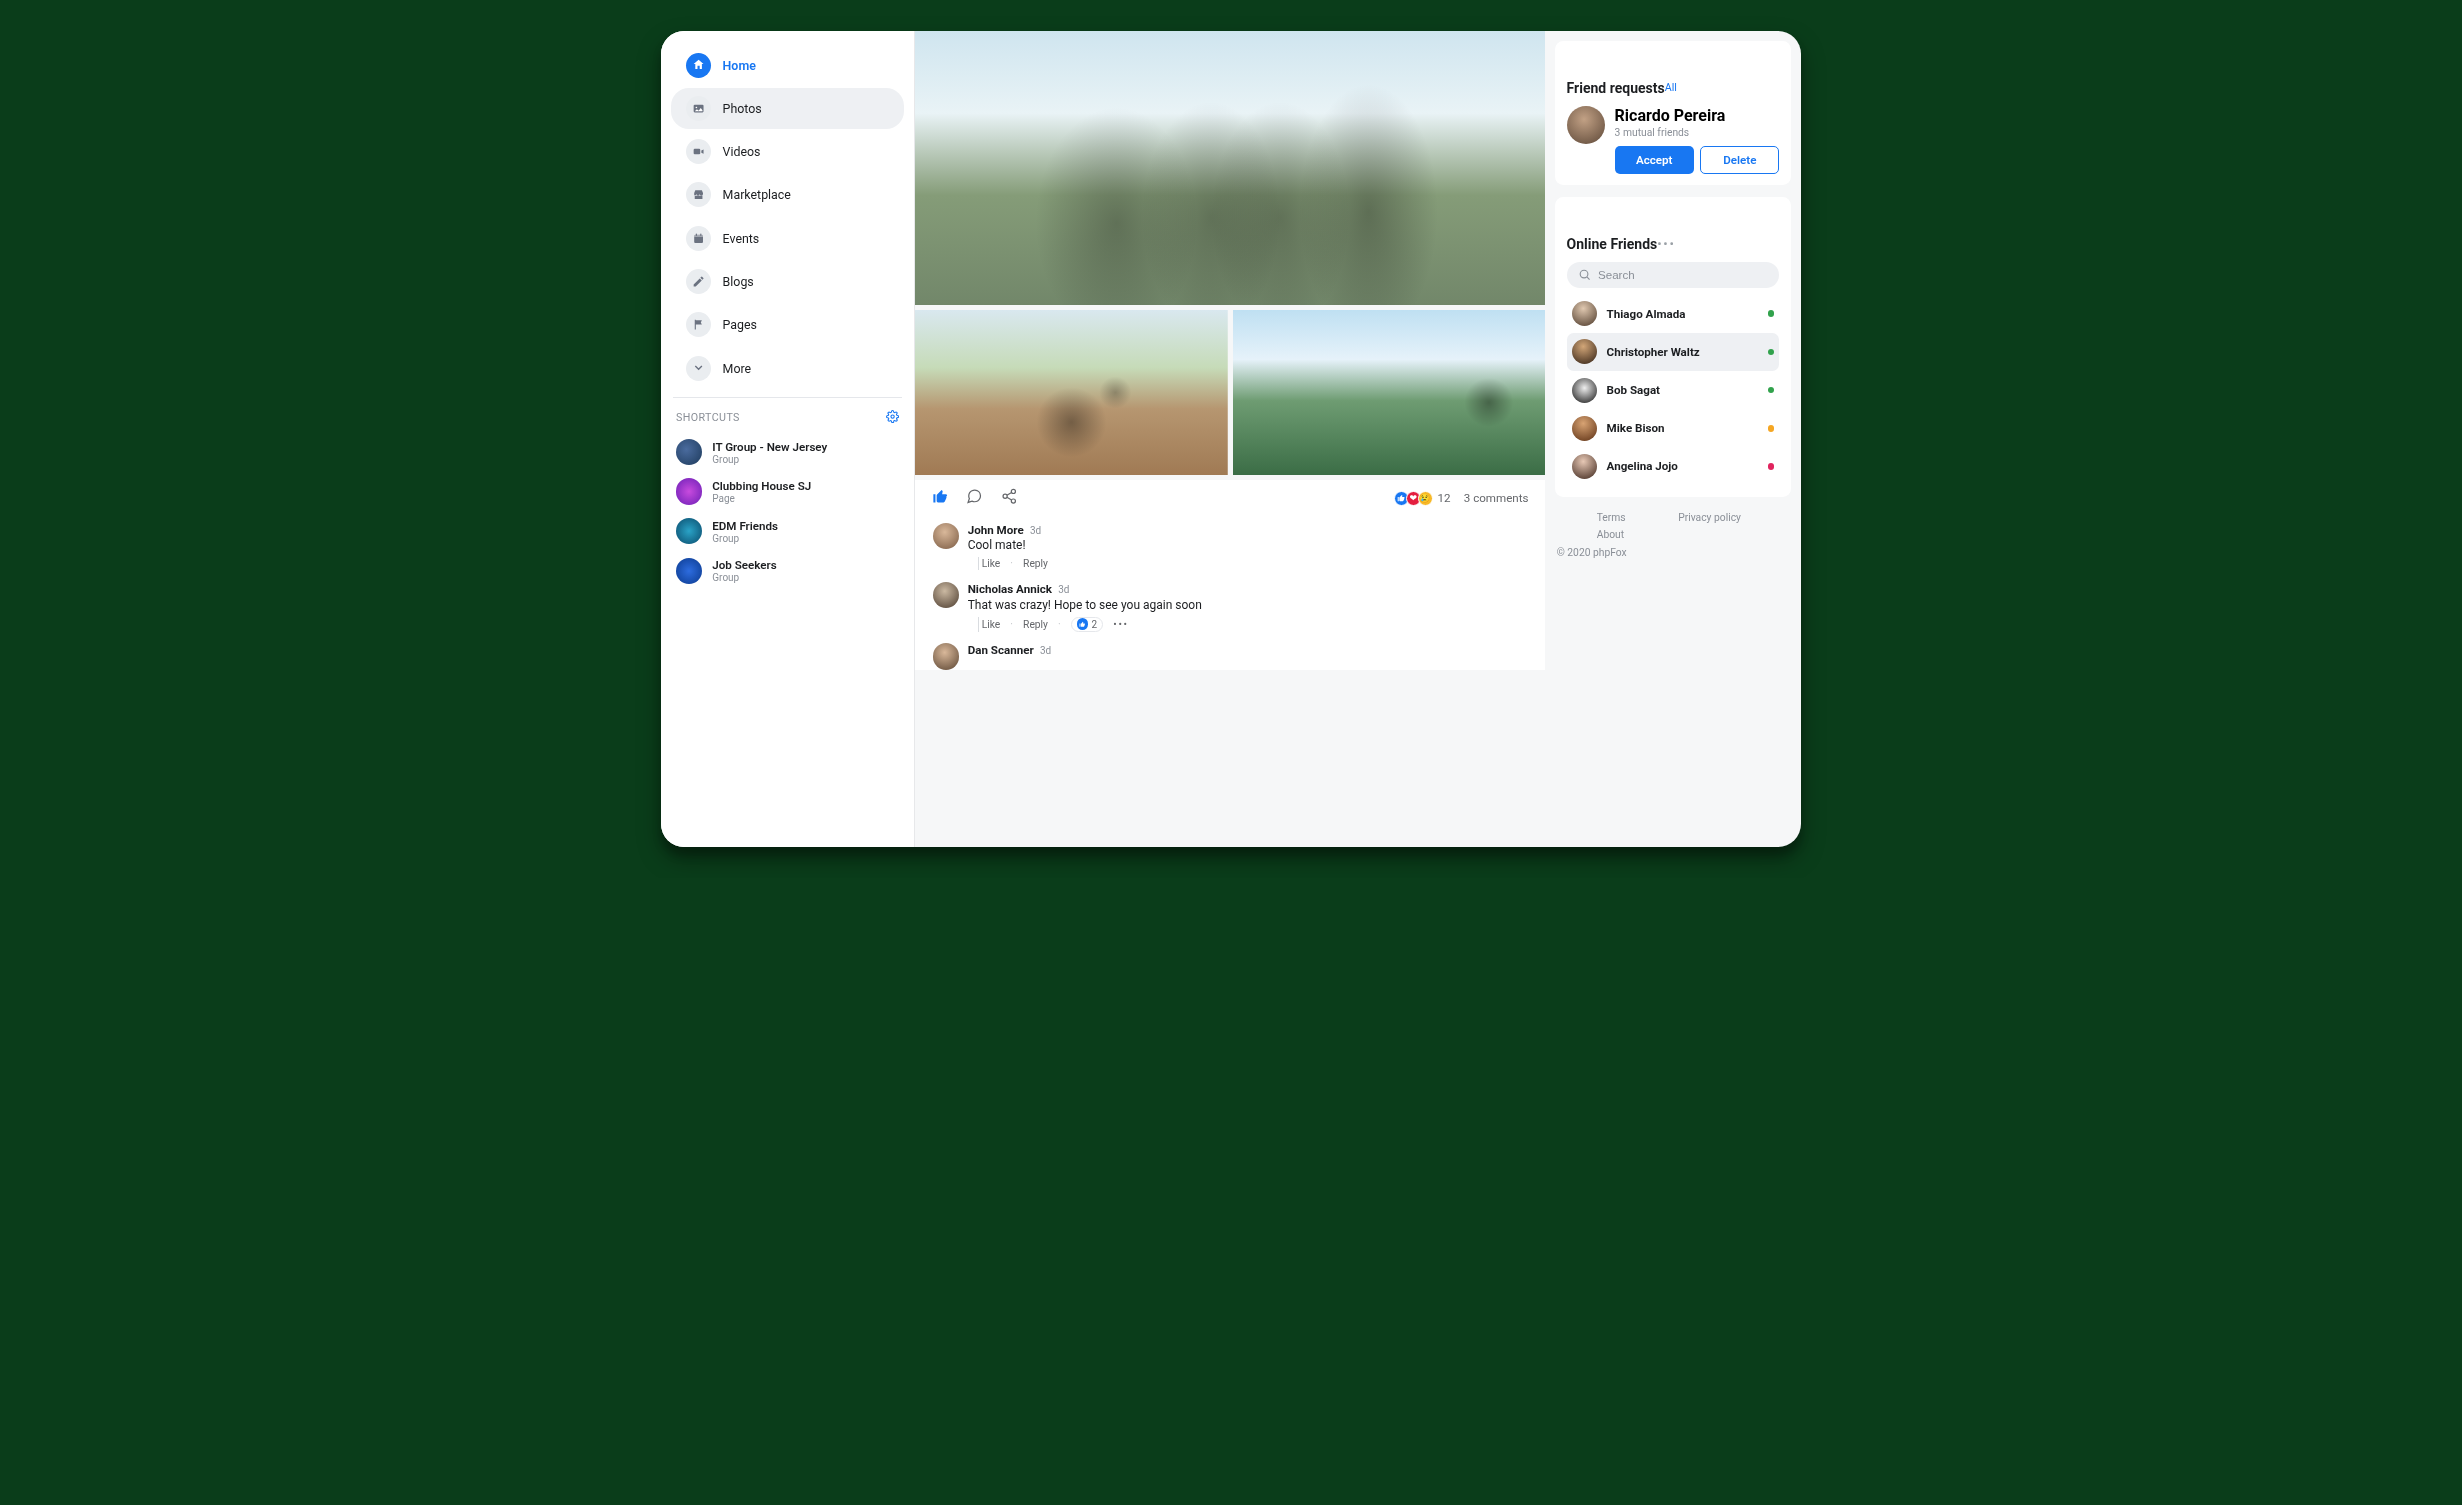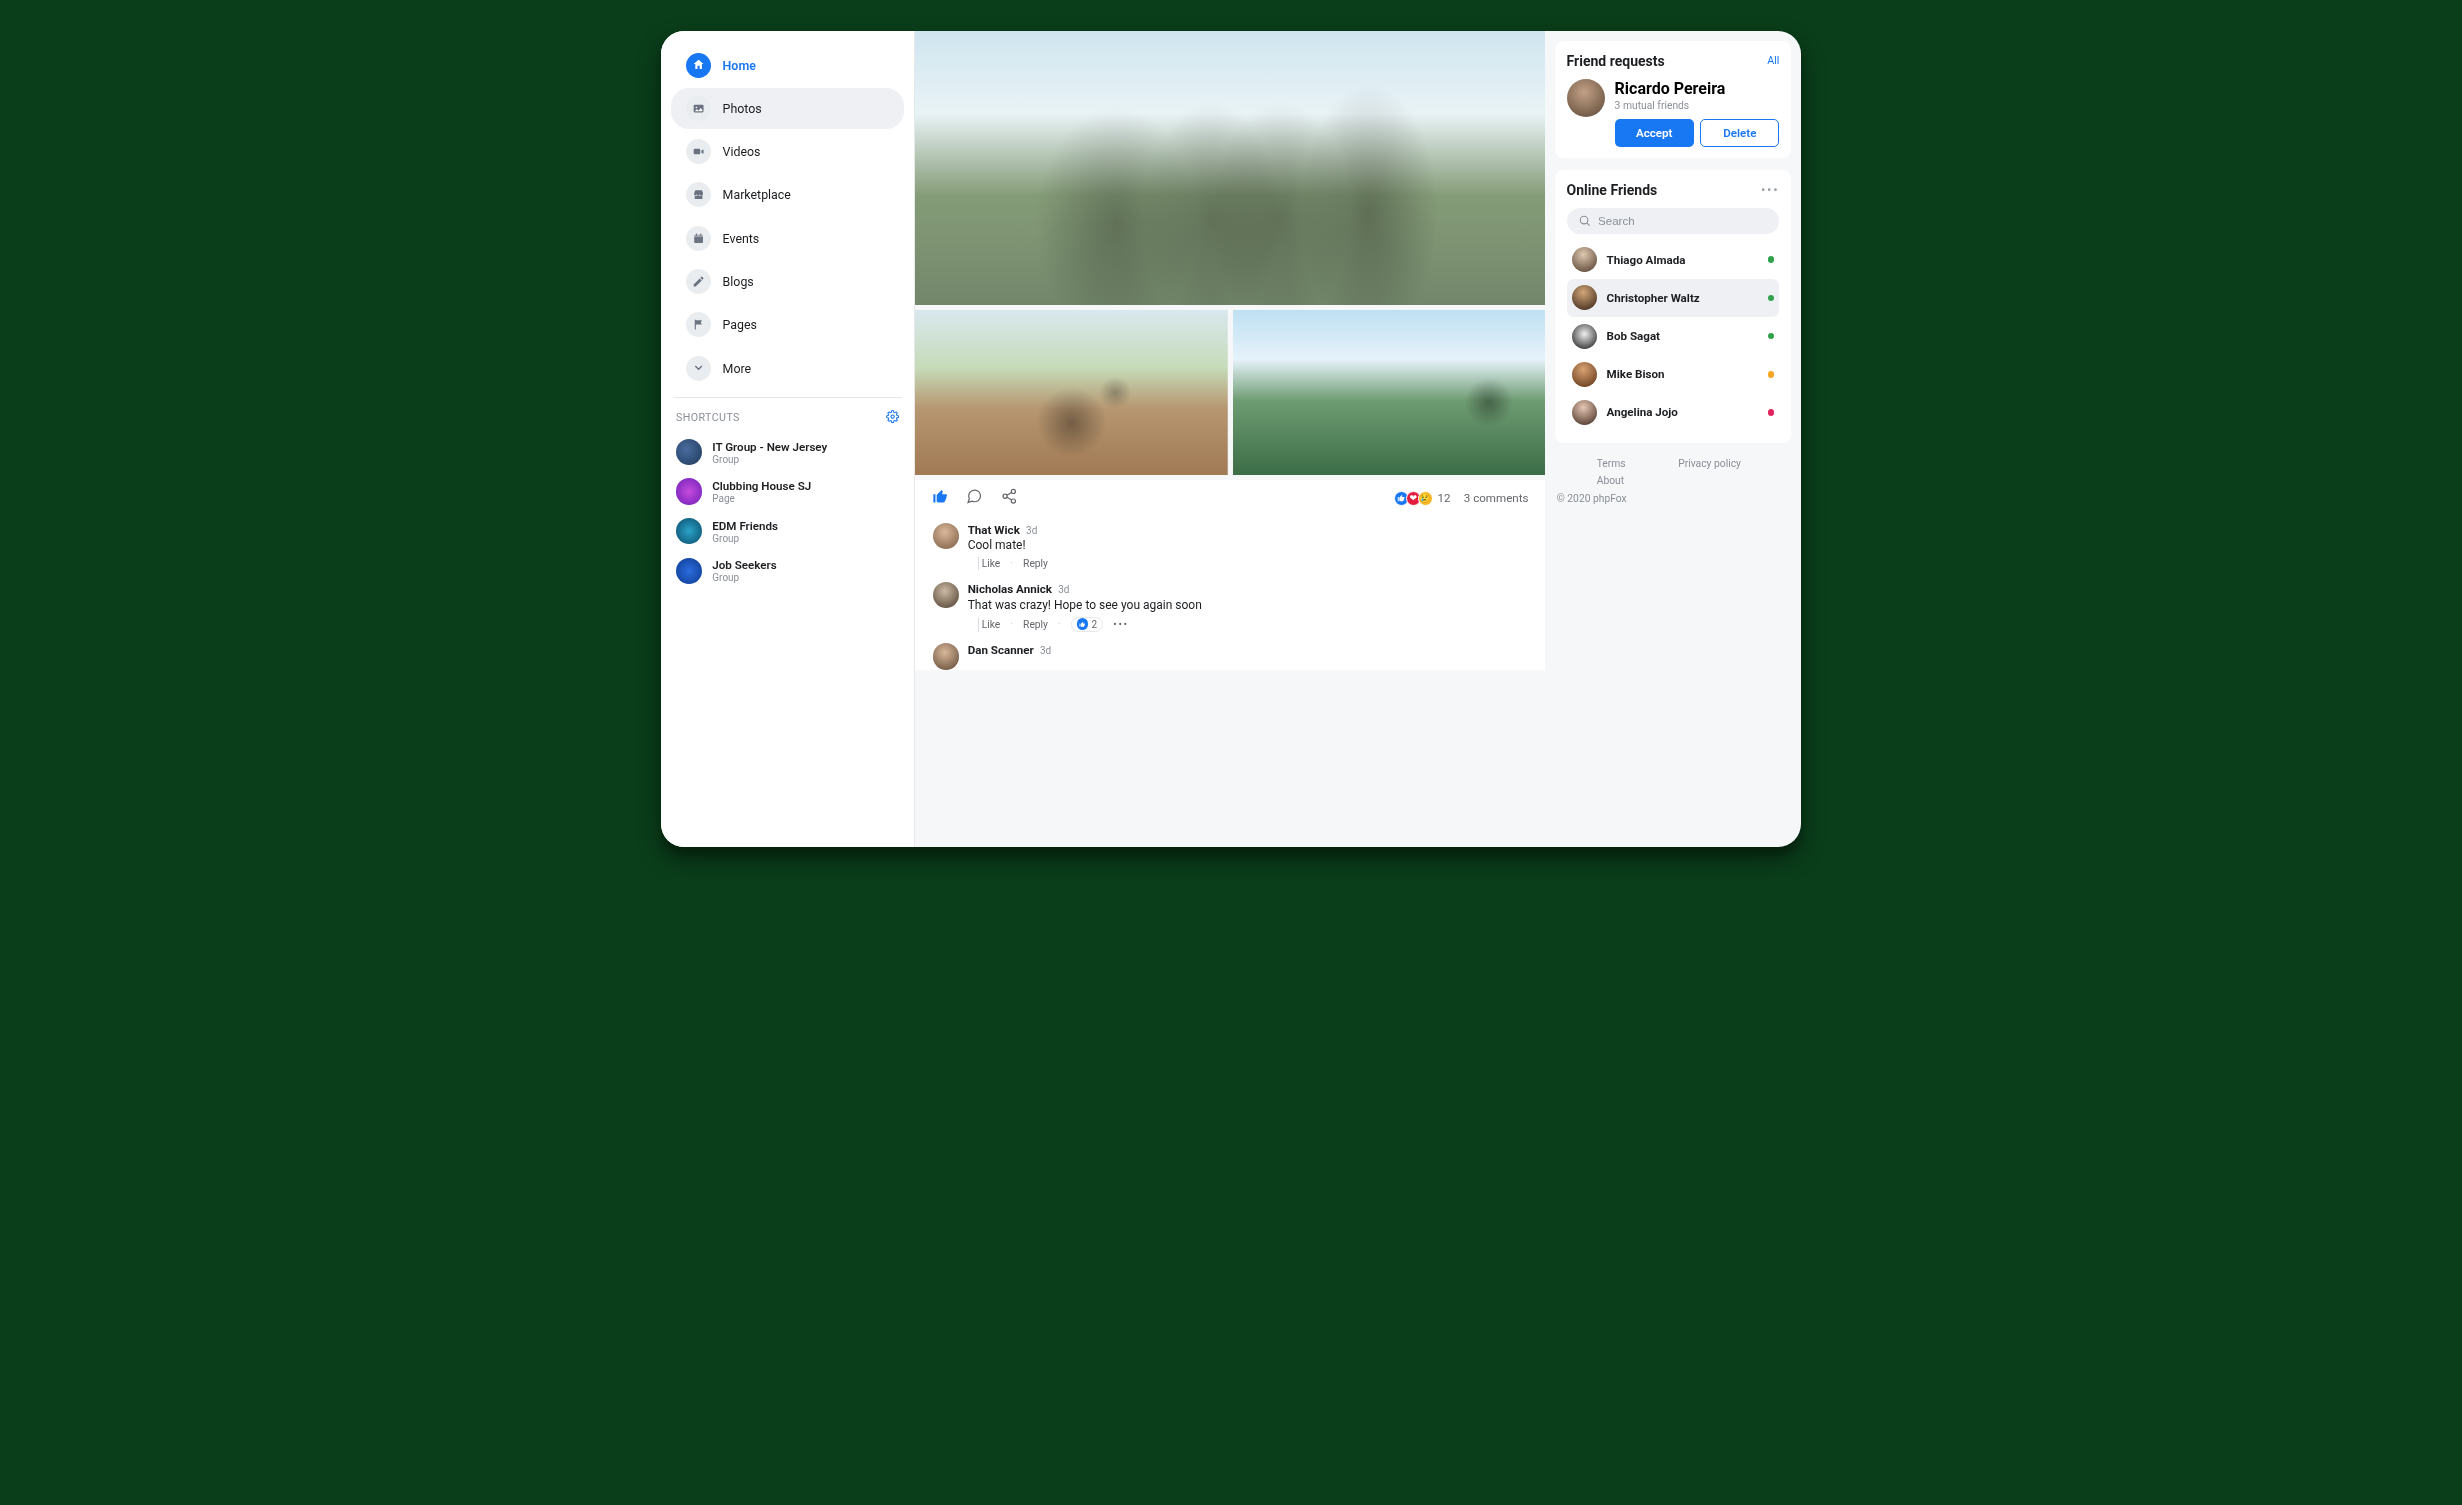--- a/index.html
+++ b/index.html
@@ -176,21 +176,21 @@
   width: 256px;
   padding: 10px 10px 0 10px;
   display: flex; flex-direction: column; gap: 11.6px;
 }
 .card {
   background: #fff;
   border-radius: 8.3px;
   padding: 11.6px 11.6px 11.6px 11.6px;
 }
 .card-head {
-  display: flex; align-items: center; justify-content: space-between;
+  display: flex; align-items: center;  margin-top: 27px;
 }
 .card-head h3 { font-size: 14px; font-weight: 700; color: #1c1e21; }
 .card-head .all { color: #1877f2; font-size: 10.7px; cursor: pointer; }
 .card-head .more-dots { color: #9aa0a6; cursor: pointer; letter-spacing: 1.7px; }
 .fr-row { display: flex; gap: 10px; margin-top: 10px; }
 .fr-avatar { width: 38px; height: 38px; border-radius: 50%; background: #c9cdd2; flex-shrink: 0; }
 .fr-info .name { font-weight: 700; font-size: 16px; }
 .fr-info .mut { font-size: 10.3px; color: #8a8f97; margin-top: 1.7px; }
 .fr-buttons { display: flex; gap: 6.6px; margin-top: 7px; }
 .btn {
@@ -398,21 +398,21 @@
         <span class="comments-count">3 comments</span>
       </div>
     </div>
 
     <div class="comments">
 
       <div class="comment-row">
         <span class="comment-avatar" style="background:radial-gradient(circle at 45% 35%,#d9b89a,#7a5a42)"></span>
         <div class="comment-body">
           <div class="comment-head">
-            <span class="author">That Wick</span>
+            <span class="author">John More</span>
             <span class="age">3d</span>
           </div>
           <div class="comment-text">Cool mate!</div>
           <div class="comment-actions">
             <span class="act">Like</span>
             <span class="sep">·</span>
             <span class="act">Reply</span>
           </div>
         </div>
       </div>

